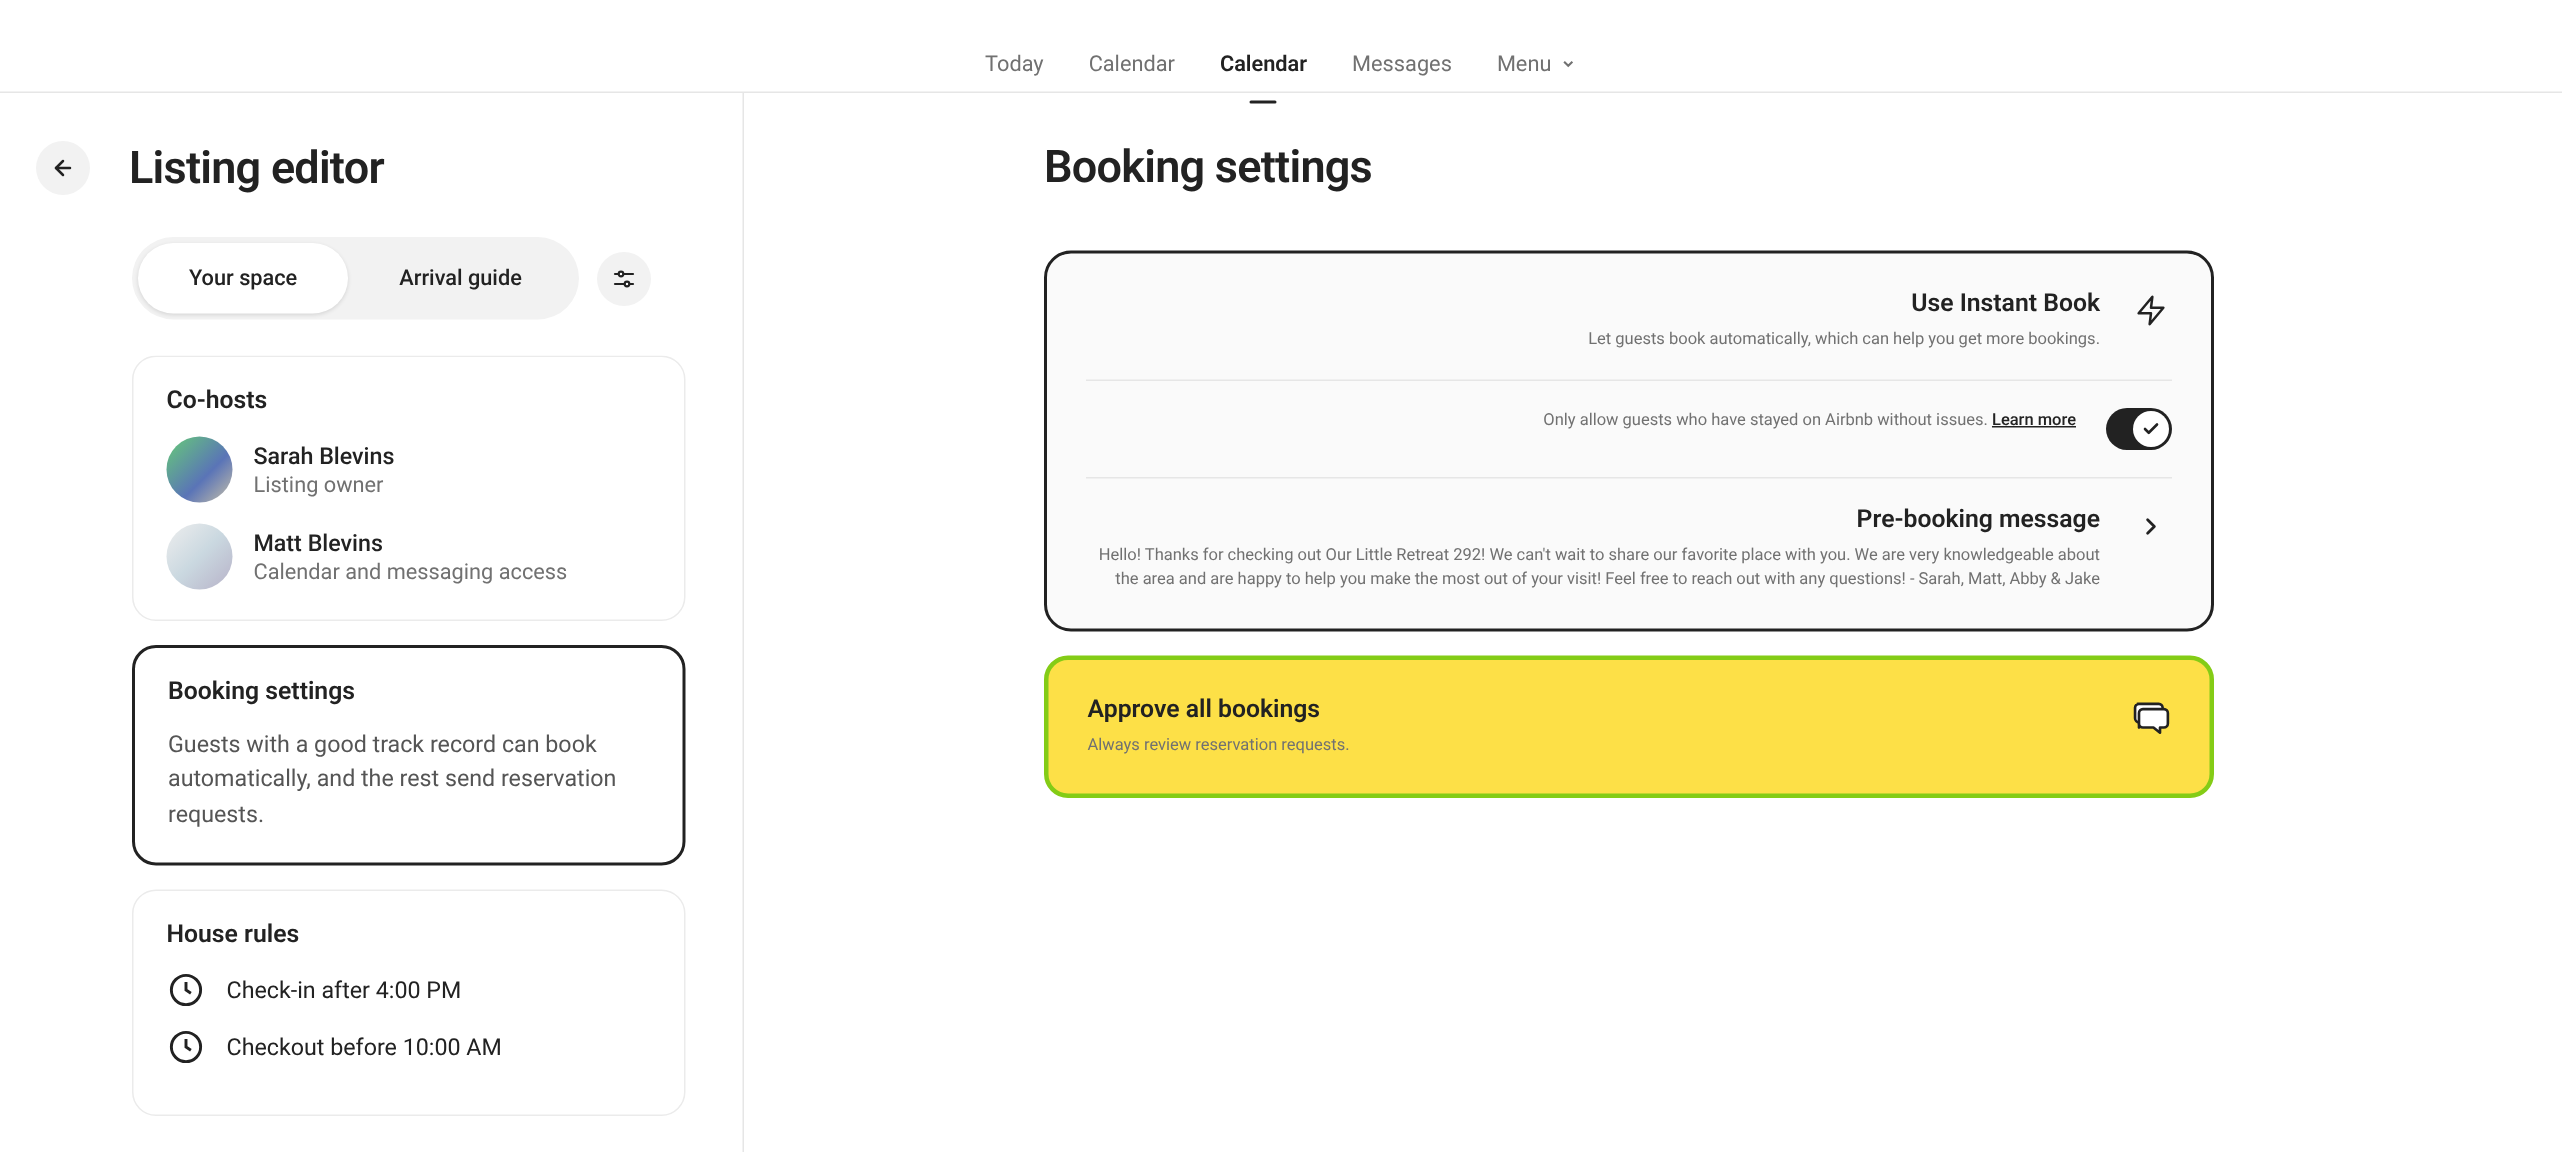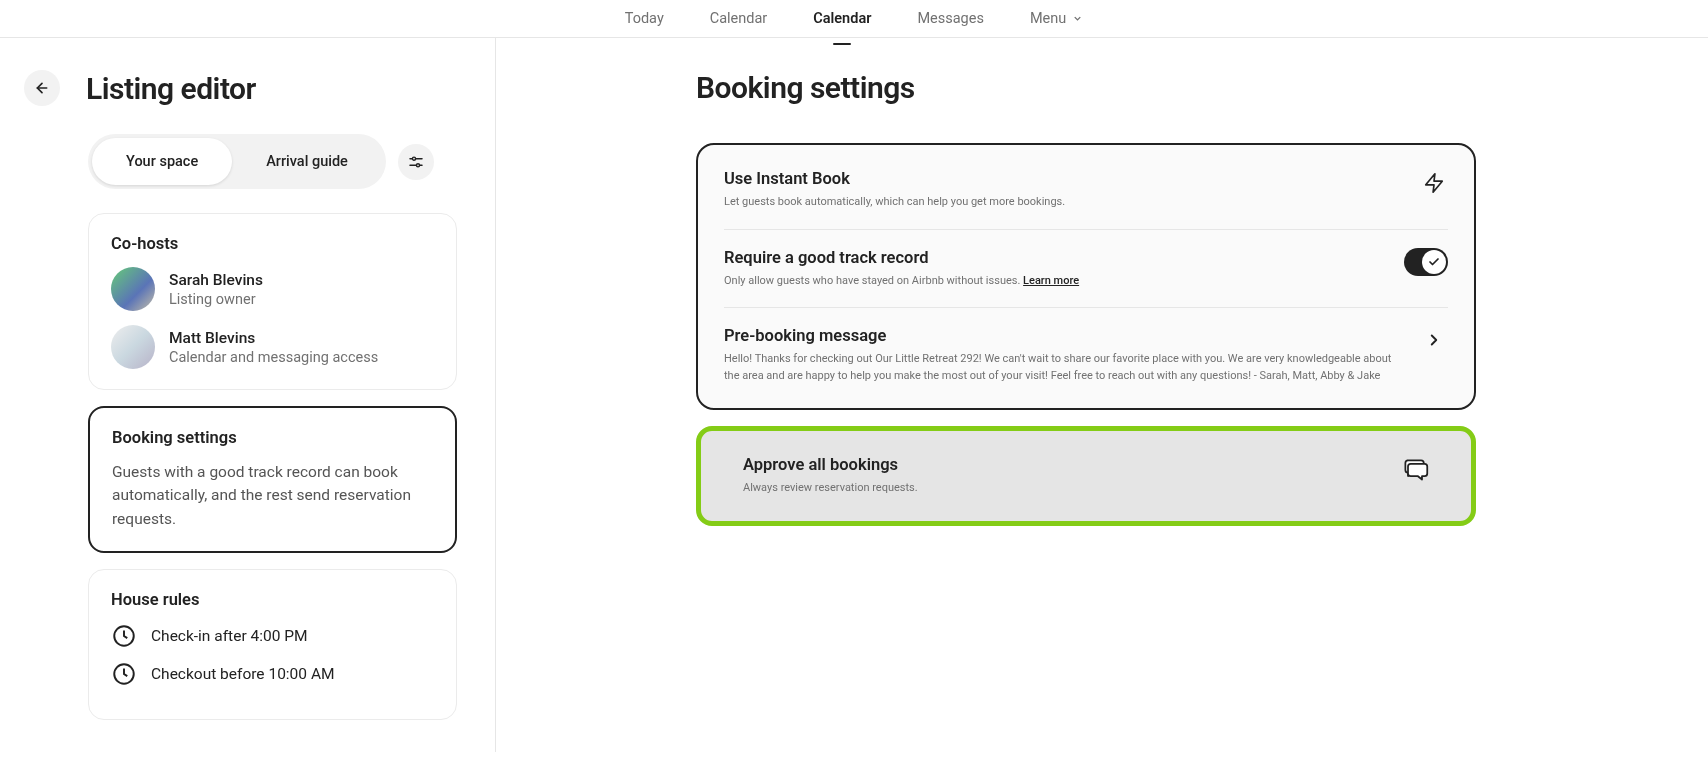--- a/index.html
+++ b/index.html
@@ -11,21 +11,22 @@
     height: 768px;
     overflow: hidden;
   }
   
   .topnav {
     height: 38px;
     border-bottom: 1px solid #e6e6e6;
     display: flex;
     align-items: center;
     justify-content: center;
-    gap: 46px;
+    gap: 30px;
+    margin-top: 24px;
   }
   .topnav-item {
     font-size: 14.5px;
     color: #717171;
     cursor: pointer;
     position: relative;
     padding: 4px 0;
   }
   .topnav-item.active {
     color: #222;
@@ -124,27 +125,28 @@
   
   .right-title { font-size: 30px; font-weight: 600; letter-spacing: -0.5px; margin-bottom: 38px; }
 
   .big-card {
     width: 780px;
     border: 2px solid #222;
     border-radius: 18px;
     background: #fafafa;
     padding: 24px 26px;
     margin-bottom: 16px;
+    text-align: right;
   }
   .big-card-plain {
     width: 780px;
-    border: 5px solid #84cc16;
+    border: 3px solid #84cc16;
     border-radius: 16px;
-    background: #e5e5e5;
-    padding: 24px 42px;
+    background: #fde047;
+    padding: 24px 26px;
   }
   .bc-row { display: flex; align-items: flex-start; justify-content: space-between; gap: 20px; }
   .bc-row + .bc-row { border-top: 1px solid #e6e6e6; margin-top: 18px; padding-top: 18px; }
   .bc-heading { font-size: 16.5px; font-weight: 600; margin-bottom: 6px; }
   .bc-text { font-size: 11px; color: #717171; line-height: 1.5; }
   .bc-icon { flex: 0 0 auto; width: 28px; height: 28px; display: flex; align-items: center; justify-content: center; }
   .link-underline { color: #222; text-decoration: underline; font-weight: 500; cursor: pointer; }
 
   
   .toggle {
@@ -257,21 +259,20 @@
         </div>
         <div class="bc-icon">
           <svg width="22" height="28" viewBox="0 0 24 24" fill="none" stroke="#222" stroke-width="1.8" stroke-linejoin="round">
               <polygon points="13 2 3 14 12 14 11 22 21 10 12 10 13 2"></polygon>
             </svg>
         </div>
       </div>
 
       <div class="bc-row">
         <div style="flex:1">
-          <div class="bc-heading">Require a good track record</div>
           <div class="bc-text">
             <span>Only allow guests who have stayed on Airbnb without issues. </span><span class="link-underline">Learn more</span>
           </div>
         </div>
         <div class="toggle">
           <div class="knob">
             <svg width="12" height="12" viewBox="0 0 24 24" fill="none" stroke="#222" stroke-width="3.5" stroke-linecap="round" stroke-linejoin="round">
                 <polyline points="20 6 9 17 4 12"></polyline>
               </svg>
           </div>

